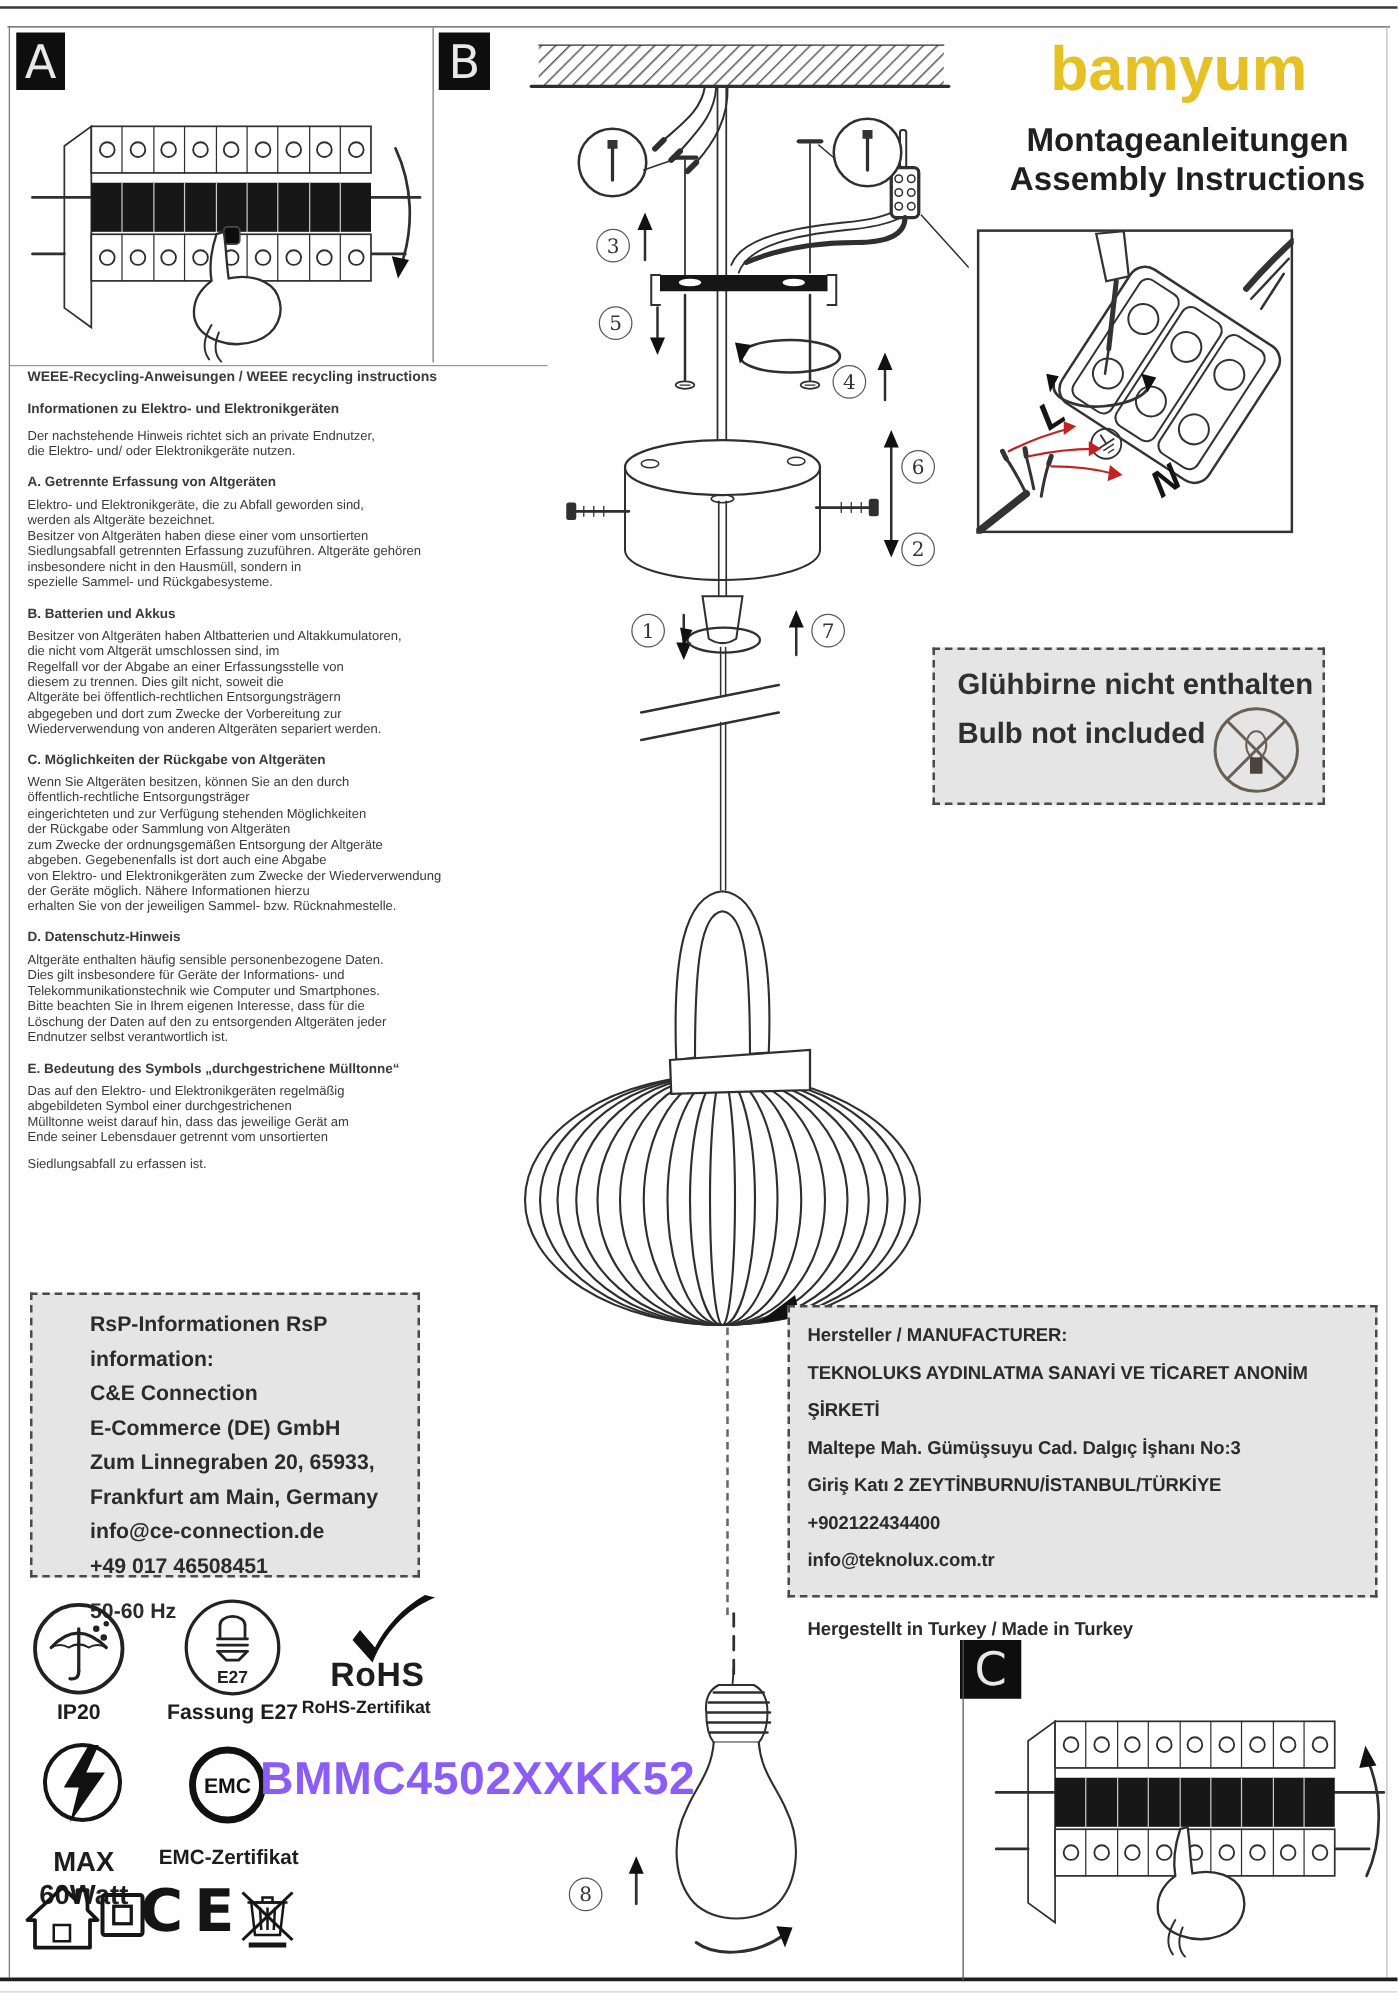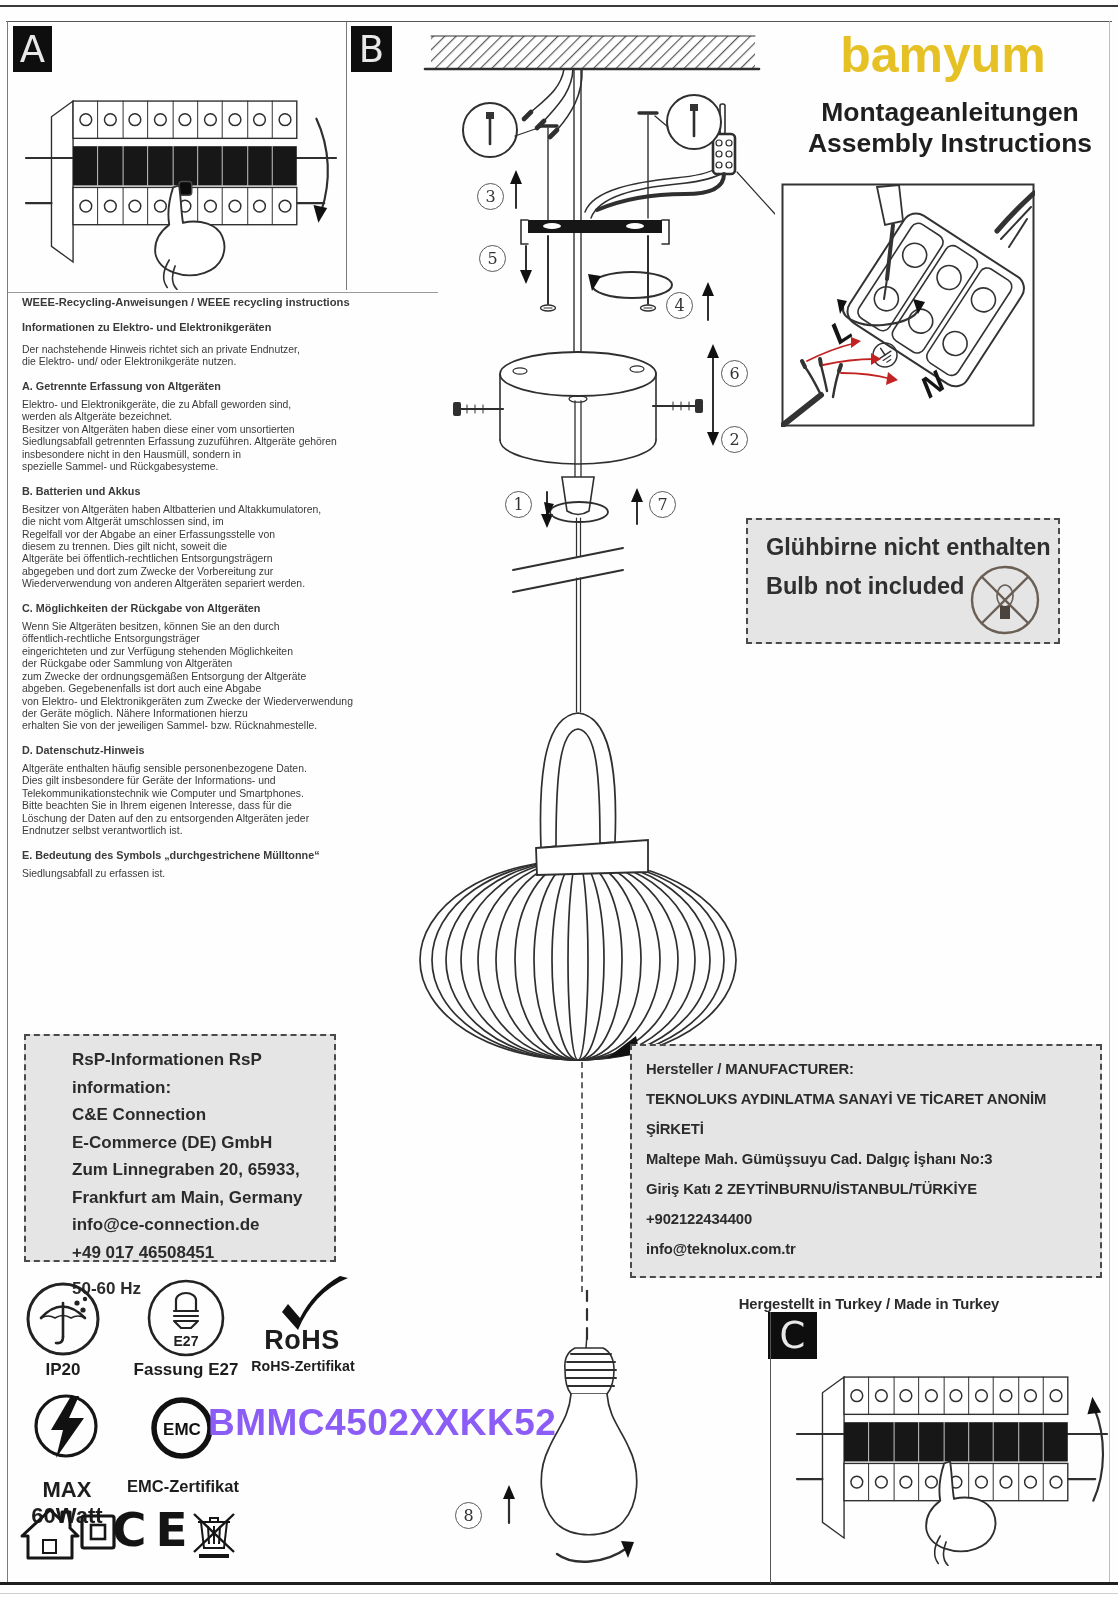--- a/index.html
+++ b/index.html
@@ -162,20 +162,24 @@
 der Geräte möglich. Nähere Informationen hierzu
 erhalten Sie von der jeweiligen Sammel- bzw. Rücknahmestelle.</p>
   <h4>D. Datenschutz-Hinweis</h4>
   <p class="ml">Altgeräte enthalten häufig sensible personenbezogene Daten.
 Dies gilt insbesondere für Geräte der Informations- und
 Telekommunikationstechnik wie Computer und Smartphones.
  Bitte beachten Sie in Ihrem eigenen Interesse, dass für die
 Löschung der Daten auf den zu entsorgenden Altgeräten jeder
 Endnutzer selbst verantwortlich ist.</p>
   <h4>E. Bedeutung des Symbols „durchgestrichene Mülltonne“</h4>
+  <p class="ml">Das auf den Elektro- und Elektronikgeräten regelmäßig
+ abgebildeten Symbol einer durchgestrichenen
+Mülltonne weist darauf hin, dass das jeweilige Gerät am
+Ende seiner Lebensdauer getrennt vom unsortierten</p>
   <p>Siedlungsabfall zu erfassen ist.</p>
 </div>
 
 <svg class="abs" style="left:345px;top:22px;" width="430" height="1040" viewBox="0 0 430 1040">
  <defs>
   <pattern id="hatch" width="8" height="8" patternUnits="userSpaceOnUse" patternTransform="rotate(45)">
     <rect width="8" height="8" fill="#fff"></rect>
         <line x1="0" y1="0" x2="0" y2="8" stroke="#5a5a5a" stroke-width="2.4"></line>
   </pattern>
  </defs>
@@ -437,21 +441,21 @@
 </div>
 
 <div class="dashedbox" style="left:630px;top:1044px;width:472px;height:234px;">
   <div class="manu" style="position:absolute;left:14px;top:8px;width:446px;">
     <div>Hersteller / MANUFACTURER:</div>
     <div>TEKNOLUKS AYDINLATMA SANAYİ VE TİCARET ANONİM ŞİRKETİ</div>
     <div>Maltepe Mah. Gümüşsuyu Cad. Dalgıç İşhanı No:3</div>
     <div>Giriş Katı 2 ZEYTİNBURNU/İSTANBUL/TÜRKİYE</div>
     <div>+902122434400</div>
     <div>info@teknolux.com.tr</div>
-    <div style="margin-top:25px;text-align:center;">Hergestellt in Turkey / Made in Turkey</div>
+    <div style="margin-top:25px;">Hergestellt in Turkey / Made in Turkey</div>
   </div>
 </div>
 
 <svg class="abs" style="left:25px;top:1281px;" width="76" height="76" viewBox="0 0 76 76">
  <g stroke="#222" fill="none" stroke-linecap="round" stroke-width="2.6">
   <circle cx="38" cy="38" r="35" stroke-width="3"></circle>
   <path d="M16,37 Q37,14 60,37"></path>
   <path d="M16,37 Q23,33 30,37 M30,37 Q38,32 46,37 M46,37 Q53,33 60,37" stroke-width="1.6"></path>
   <line x1="38" y1="22" x2="38" y2="56"></line>
   <path d="M38,56 Q38,63 31,62"></path>
@@ -474,21 +478,21 @@
   <path d="M29,44 L35,50 L45,50 L51,44"></path>
  </g>
  <text x="40" y="68" text-anchor="middle" font-size="14" font-weight="bold" fill="#222">E27</text>
 </svg>
 <div class="blabel" style="left:126px;top:1360px;width:120px;font-size:17px;">Fassung E27</div>
 
 <svg class="abs" style="left:278px;top:1276px;" width="76" height="62" viewBox="0 0 76 62">
   <path d="M4,36 L20,54 C30,30 46,12 70,2 L62,0 C44,10 30,26 22,42 L10,28 Z" fill="#111"></path>
 </svg>
 <div class="blabel" style="left:246px;top:1325px;width:112px;font-size:27px;letter-spacing:0.5px;">RoHS</div>
-<div class="blabel" style="left:242px;top:1358px;width:122px;font-size:14.2px;">RoHS-Zertifikat</div>
+<div class="blabel" style="left:232px;top:1358px;width:122px;font-size:14.2px;">RoHS-Zertifikat</div>
 
 <svg class="abs" style="left:33px;top:1390px;" width="66" height="72" viewBox="0 0 66 72">
  <g fill="none" stroke="#161616">
   <circle cx="33" cy="36" r="30" stroke-width="3.2"></circle>
   <polygon points="38,6 18,40 30,40 23,68 51,28 36,28 46,6" fill="#111" stroke="none"></polygon>
  </g>
 </svg>
 <div class="blabel" style="left:14px;top:1477px;width:106px;font-size:22px;">MAX 60Watt</div>
 
 <svg class="abs" style="left:150px;top:1396px;" width="64" height="64" viewBox="0 0 64 64">

